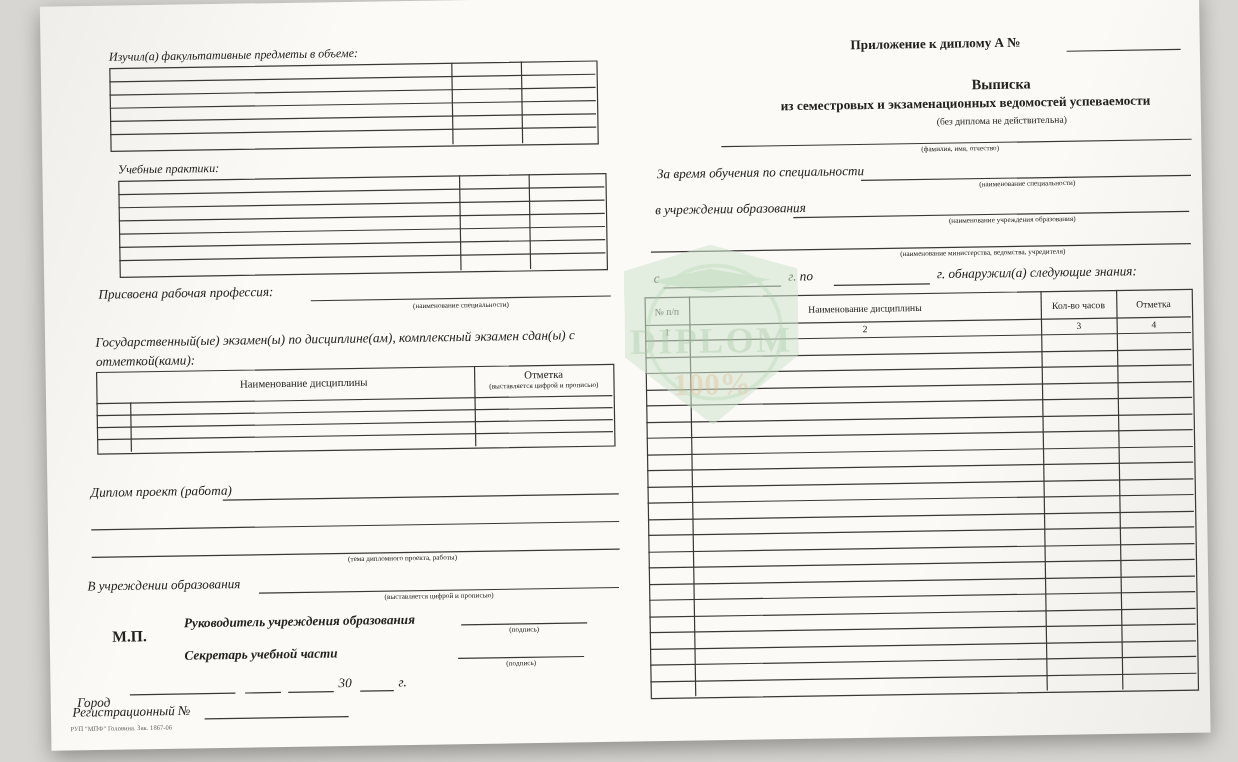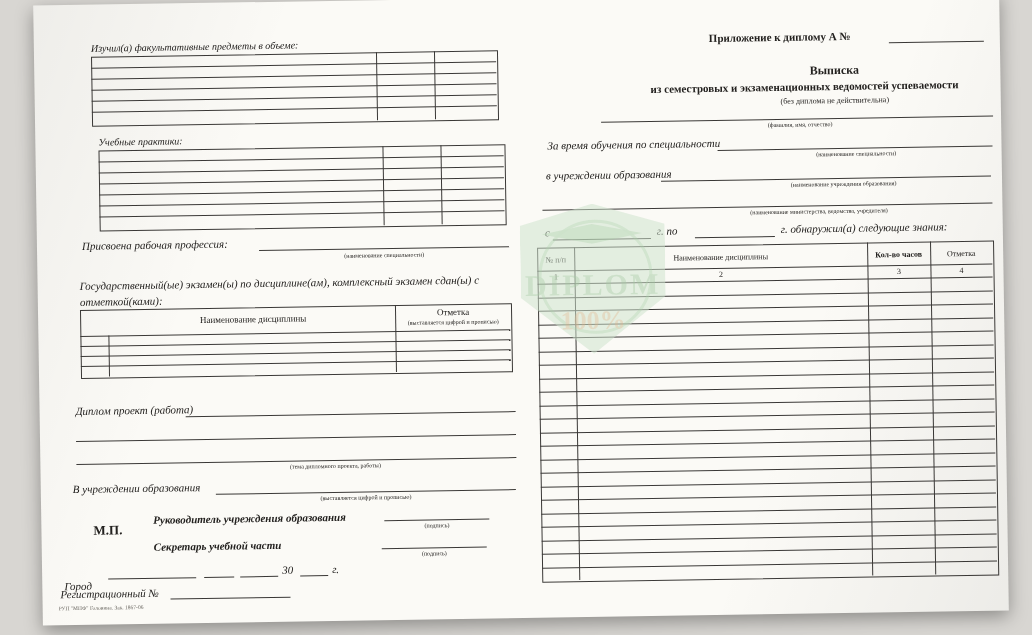--- a/index.html
+++ b/index.html
@@ -188,21 +188,21 @@
 
       <div class="line" style="left:500px;top:273px;width:455px;"></div>
       <div class="line" style="left:500px;top:286px;width:455px;"></div>
 
       <div class="vline" style="left:537px;top:250px;height:333px;"></div>
       <div class="vline" style="left:830px;top:250px;height:333px;"></div>
       <div class="vline" style="left:893px;top:250px;height:333px;"></div>
 
       <div class="cellhdr" style="left:500px;top:258px;width:37px;">№ п/п</div>
       <div class="cellhdr" style="left:537px;top:258px;width:293px;">Наименование дисциплины</div>
-      <div class="cellhdr" style="left:830px;top:258px;width:63px;font-weight:bold;">Кол-во часов</div>
+      <div class="cellhdr" style="left:830px;top:258px;width:63px;">Кол-во часов</div>
       <div class="cellhdr" style="left:893px;top:258px;width:62px;">Отметка</div>
 
       <div class="cellhdr" style="left:500px;top:275px;width:37px;">1</div>
       <div class="cellhdr" style="left:537px;top:275px;width:293px;">2</div>
       <div class="cellhdr" style="left:830px;top:275px;width:63px;">3</div>
       <div class="cellhdr" style="left:893px;top:275px;width:62px;">4</div>
 
       <div id="grade-rows">
           <div class="line" style="left: 500px; width: 455px; top: 299.5px;"></div>
           <div class="line" style="left: 500px; width: 455px; top: 313px;"></div>

